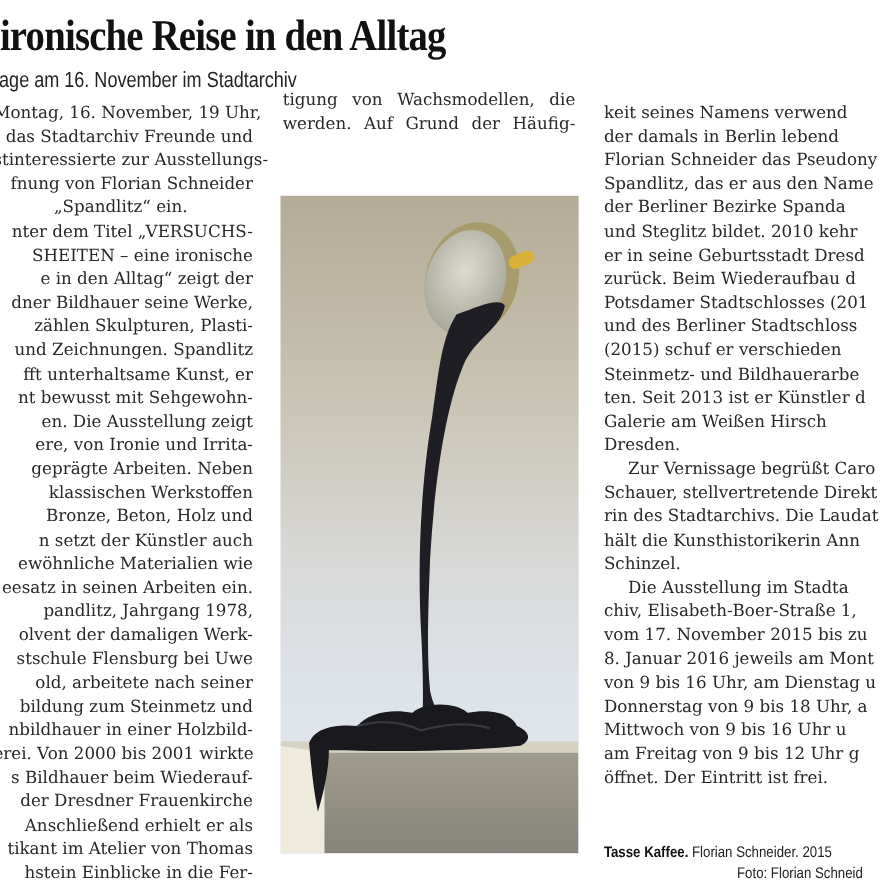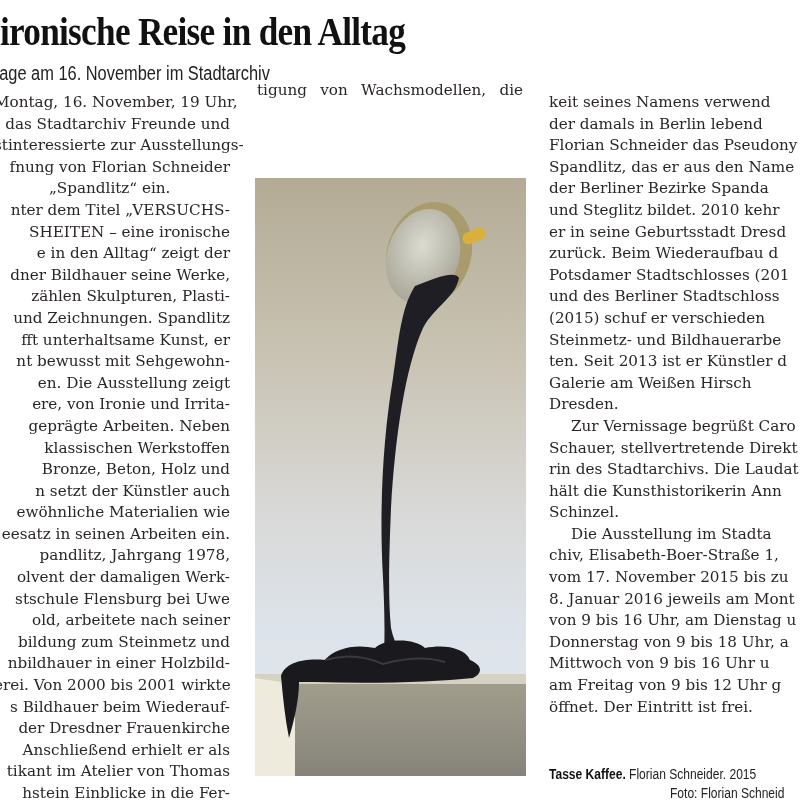--- a/index.html
+++ b/index.html
@@ -87,20 +87,21 @@
   <span class="line">erei. Von 2000 bis 2001 wirkte</span>
   <span class="line">s Bildhauer beim Wiederauf-</span>
   <span class="line">der Dresdner Frauenkirche</span>
   <span class="line">Anschließend erhielt er als</span>
   <span class="line">tikant im Atelier von Thomas</span>
   <span class="line">hstein Einblicke in die Fer-</span>
 </div>
 
 <div class="col col2">
   <span class="line just">tigung von Wachsmodellen, die</span>
+  <span class="line just">werden. Auf Grund der Häufig-</span>
 </div>
 
 <div class="photo">
   <svg width="271" height="598" viewBox="0 0 271 598">
     <defs>
       <linearGradient id="ped" x1="0" y1="0" x2="0" y2="1">
         <stop offset="0" stop-color="#a19d8c"></stop>
         <stop offset="1" stop-color="#86837a"></stop>
       </linearGradient>
       <radialGradient id="cupin" cx="0.45" cy="0.4" r="0.6">

